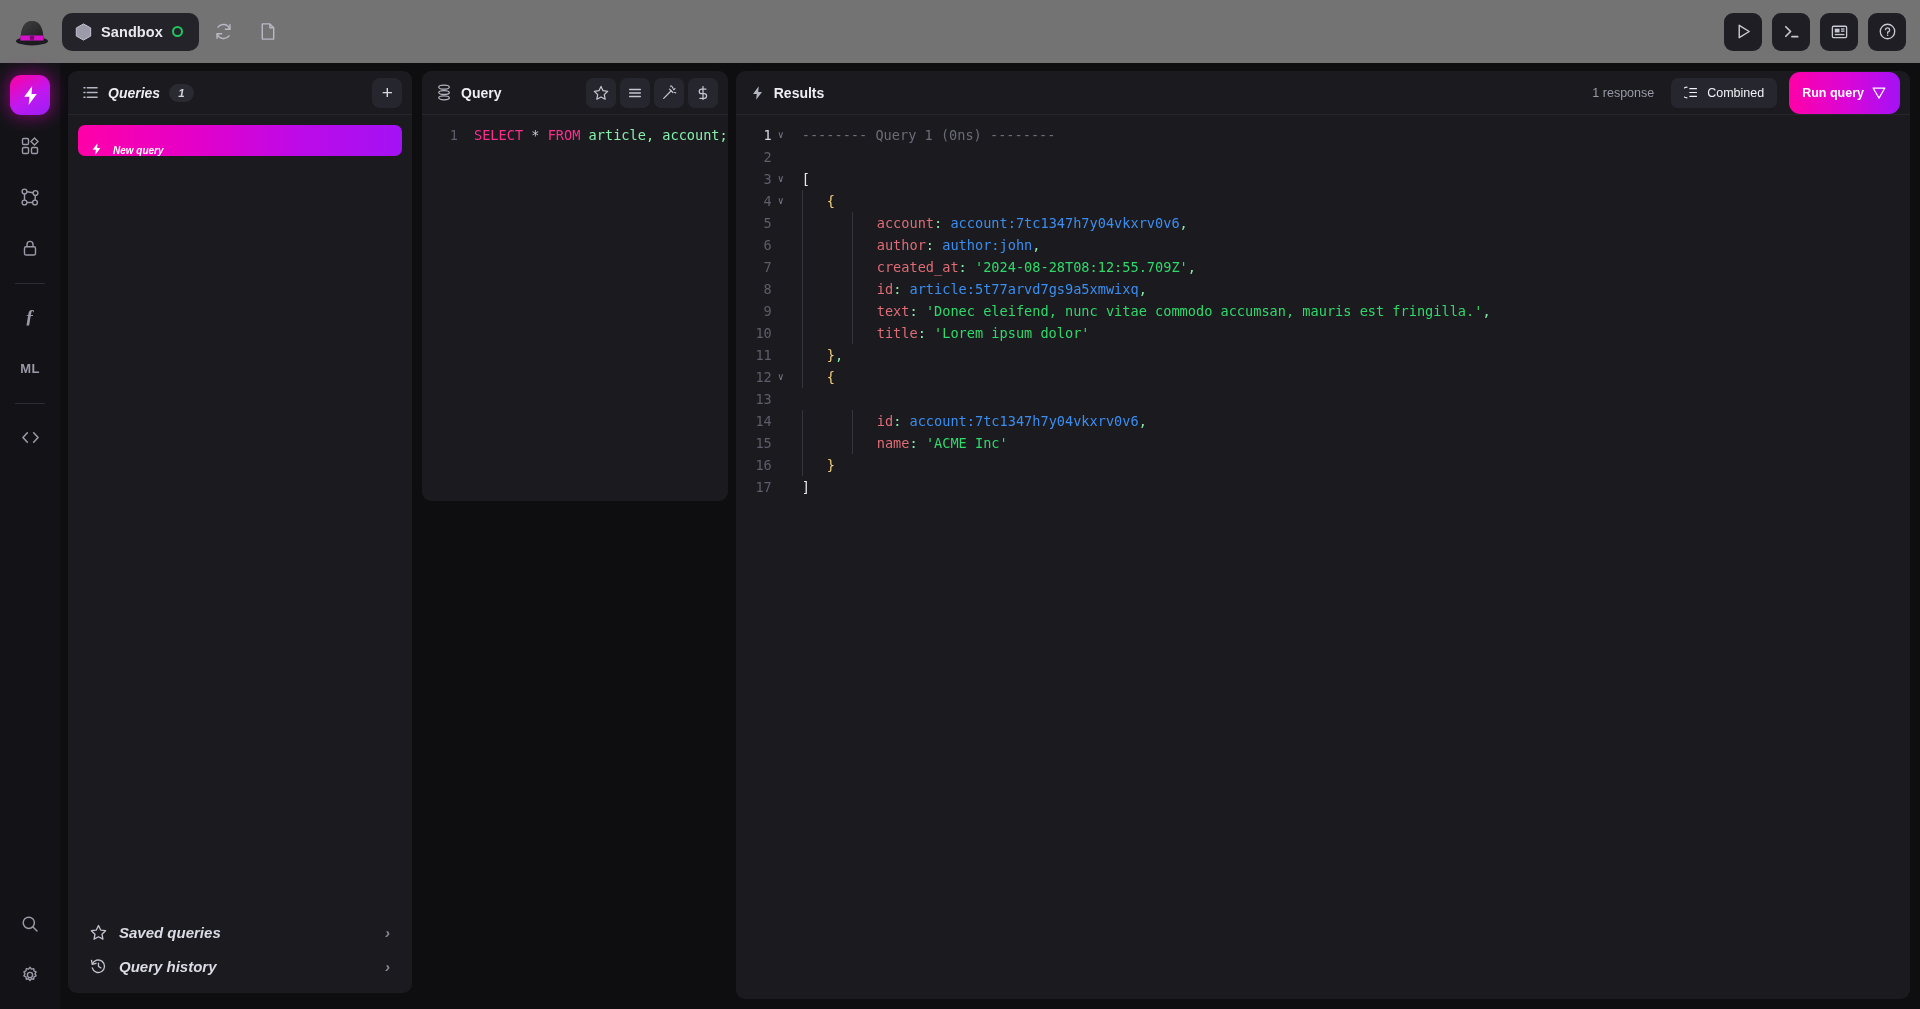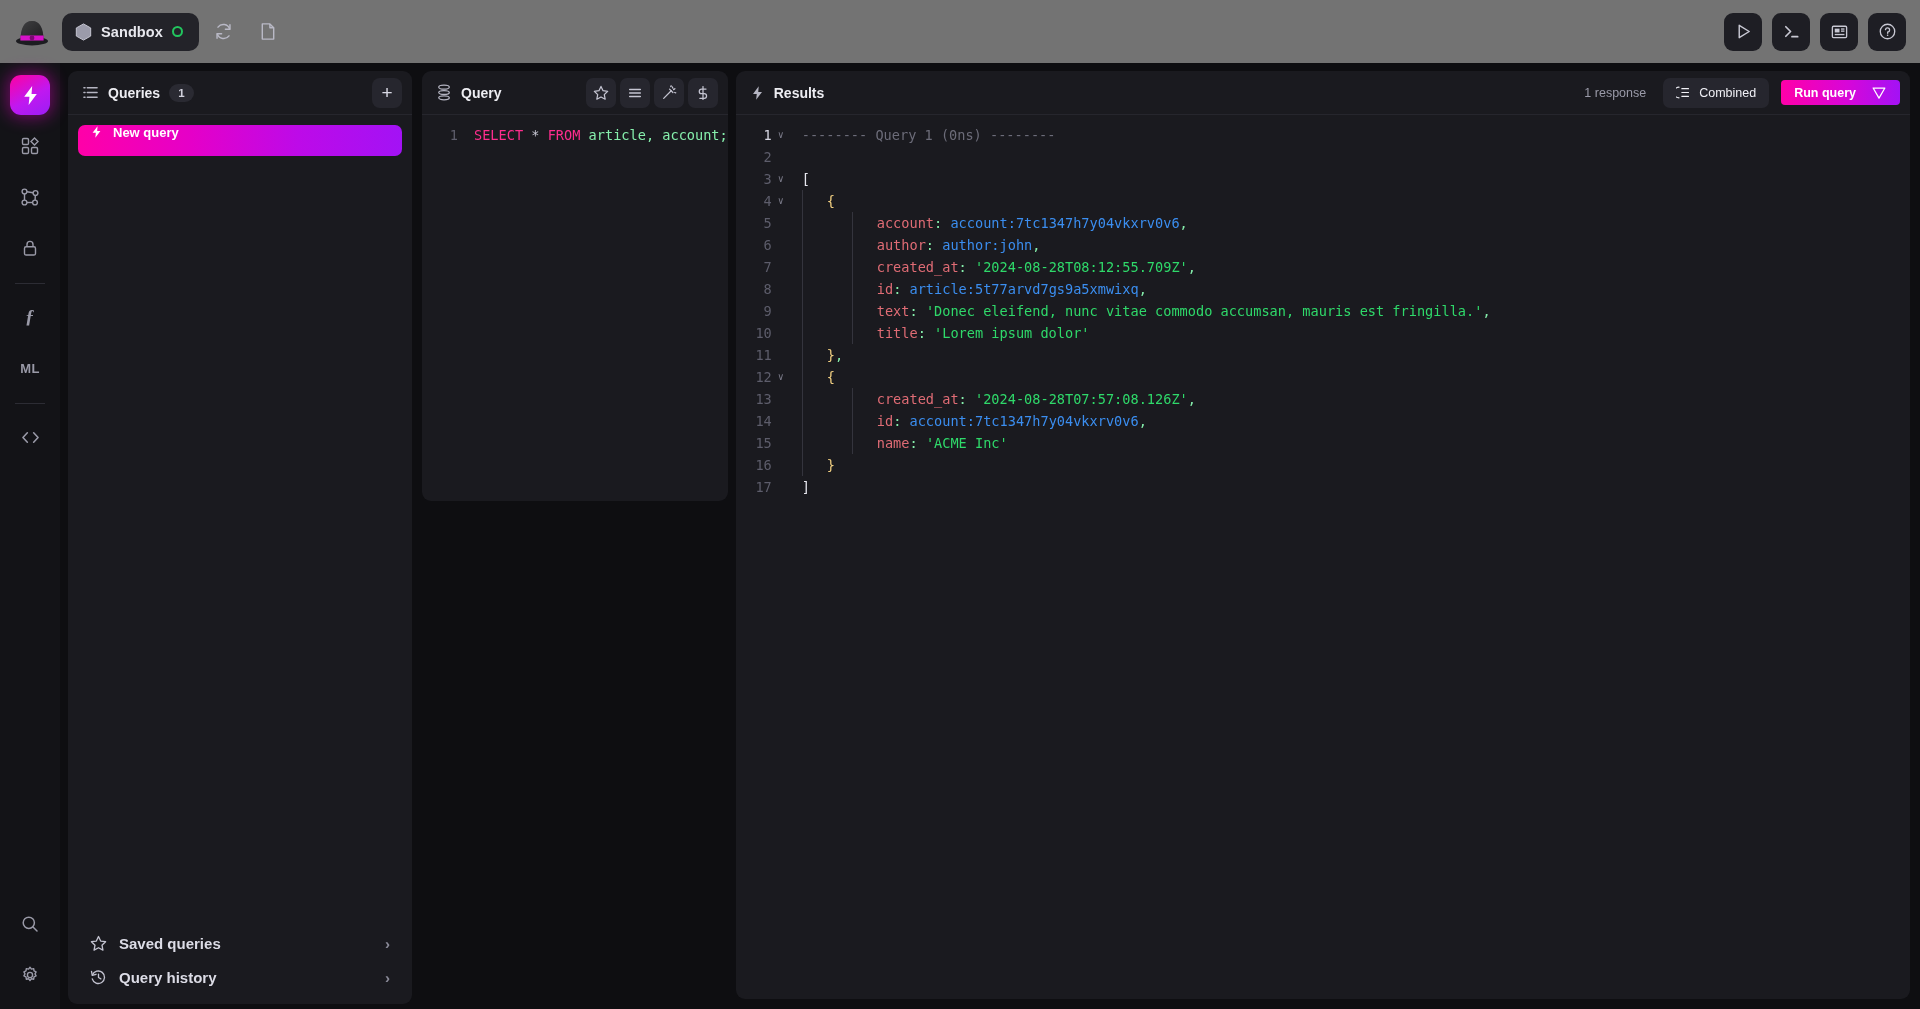--- a/index.html
+++ b/index.html
@@ -71,39 +71,39 @@
   }
   .panel-head {
     height: 44px; display: flex; align-items: center;
     padding: 0 10px 0 14px;
     border-bottom: 1px solid #26262d;
   }
   .panel-head .ph-icon { color: #b5b5c2; display: flex; align-items: center; margin-right: 9px; }
   .panel-head .ph-title { color: #ededf2; font-size: 14px; font-weight: 700; }
 
   
-  .queries-col { width: 362px; min-width: 362px; padding: 8px 10px 5px 8px; display: flex; }
+  .queries-col { width: 362px; min-width: 362px; padding: 8px 10px 16px 8px; display: flex; font-style: italic; }
   .queries-panel { flex: 1; display: flex; flex-direction: column; min-height: 0; }
   .qcount {
     margin-left: 9px; background: #2a2a32; color: #d2d2dd;
     font-size: 11.5px; font-weight: 600;
     border-radius: 9px; padding: 2px 9px; line-height: 14px;
   }
   .add-btn {
     margin-left: auto; width: 30px; height: 30px; border-radius: 8px;
     background: #26262e; color: #d8d8e4;
     display: flex; align-items: center; justify-content: center;
     font-size: 19px; line-height: 1;
   }
   .q-list { flex: 1; padding: 10px; overflow: hidden; }
   .q-item {
     height: 31px; border-radius: 7px;
-    display: flex; align-items: flex-start; gap: 10px;
+    display: flex; align-items: flex-end; gap: 10px;
     padding: 0 12px;
-    color: #ffffff; font-size: 13px; font-weight: 600;
+    color: #ffffff; font-size: 10px; font-weight: 600;
   }
   .q-item.selected {
     background: linear-gradient(90deg, #ff00a8 0%, #e500c8 35%, #bd0ae8 68%, #a312f5 100%);
   }
   .q-foot { padding: 6px 10px 10px; }
   .q-foot-item {
     height: 34px; display: flex; align-items: center; gap: 12px;
     padding: 0 12px; color: #dcdce6; font-size: 15px; font-weight: 600;
     border-radius: 7px;
   }
@@ -154,23 +154,23 @@
   .brw  { color: #e8e8f0; }
 
   
   .resp-count { color: #9a9aa8; font-size: 12.5px; margin-right: 13px; }
   .combined-btn {
     height: 30px; border-radius: 7px; background: #26262e;
     display: flex; align-items: center; gap: 8px; padding: 0 13px;
     color: #f0f0f6; font-size: 12.5px; font-weight: 400;
   }
   .run-btn {
-    height: 25px; border-radius: 4px; margin-left: 8px;
+    height: 42px; border-radius: 11px; margin-left: 8px;
     background: linear-gradient(90deg, #ff00a8 0%, #d806d8 55%, #a312f5 100%);
-    display: flex; align-items: center; gap: 15px; padding: 0 13px;
+    display: flex; align-items: center; gap: 7px; padding: 0 13px;
     color: #ffffff; font-size: 12.5px; font-weight: 700;
   }
   svg { display: block; }
 </style>
 </head>
 <body>
 
 <div class="topbar">
 
   <div class="logo-hat">
@@ -446,21 +446,21 @@
           <div class="eline"><div class="gut">3</div><div class="fold">∨</div><div class="ecode"><span class="brw">[</span></div></div>
           <div class="eline"><div class="gut">4</div><div class="fold">∨</div><div class="ecode"><span class="ind ind1"></span><span class="br">{</span></div></div>
           <div class="eline"><div class="gut">5</div><div class="fold"></div><div class="ecode"><span class="ind ind1"></span><span class="ind ind2"></span><span class="key">account</span><span class="pl">: </span><span class="rec">account:7tc1347h7y04vkxrv0v6</span><span class="pl">,</span></div></div>
           <div class="eline"><div class="gut">6</div><div class="fold"></div><div class="ecode"><span class="ind ind1"></span><span class="ind ind2"></span><span class="key">author</span><span class="pl">: </span><span class="rec">author:john</span><span class="pl">,</span></div></div>
           <div class="eline"><div class="gut">7</div><div class="fold"></div><div class="ecode"><span class="ind ind1"></span><span class="ind ind2"></span><span class="key">created_at</span><span class="pl">: </span><span class="str">'2024-08-28T08:12:55.709Z'</span><span class="pl">,</span></div></div>
           <div class="eline"><div class="gut">8</div><div class="fold"></div><div class="ecode"><span class="ind ind1"></span><span class="ind ind2"></span><span class="key">id</span><span class="pl">: </span><span class="rec">article:5t77arvd7gs9a5xmwixq</span><span class="pl">,</span></div></div>
           <div class="eline"><div class="gut">9</div><div class="fold"></div><div class="ecode"><span class="ind ind1"></span><span class="ind ind2"></span><span class="key">text</span><span class="pl">: </span><span class="str">'Donec eleifend, nunc vitae commodo accumsan, mauris est fringilla.'</span><span class="pl">,</span></div></div>
           <div class="eline"><div class="gut">10</div><div class="fold"></div><div class="ecode"><span class="ind ind1"></span><span class="ind ind2"></span><span class="key">title</span><span class="pl">: </span><span class="str">'Lorem ipsum dolor'</span></div></div>
           <div class="eline"><div class="gut">11</div><div class="fold"></div><div class="ecode"><span class="ind ind1"></span><span class="br">}</span><span class="pl">,</span></div></div>
           <div class="eline"><div class="gut">12</div><div class="fold">∨</div><div class="ecode"><span class="ind ind1"></span><span class="br">{</span></div></div>
-          <div class="eline"><div class="gut">13</div><div class="fold"></div><div class="ecode"><span class="ind ind1"></span><span class="ind ind2"></span><span class="key">created_at</span><span class="pl">: </span><span class="str">'2024-08-28T07:57:08.126Z'</span><span class="pl">,</span></div></div>
+          <div class="eline"><div class="gut">13</div><div class="fold"></div></div>
           <div class="eline"><div class="gut">14</div><div class="fold"></div><div class="ecode"><span class="ind ind1"></span><span class="ind ind2"></span><span class="key">id</span><span class="pl">: </span><span class="rec">account:7tc1347h7y04vkxrv0v6</span><span class="pl">,</span></div></div>
           <div class="eline"><div class="gut">15</div><div class="fold"></div><div class="ecode"><span class="ind ind1"></span><span class="ind ind2"></span><span class="key">name</span><span class="pl">: </span><span class="str">'ACME Inc'</span></div></div>
           <div class="eline"><div class="gut">16</div><div class="fold"></div><div class="ecode"><span class="ind ind1"></span><span class="br">}</span></div></div>
           <div class="eline"><div class="gut">17</div><div class="fold"></div><div class="ecode"><span class="brw">]</span></div></div>
         </div>
     </div>
 
   </div>
 </div>
 

